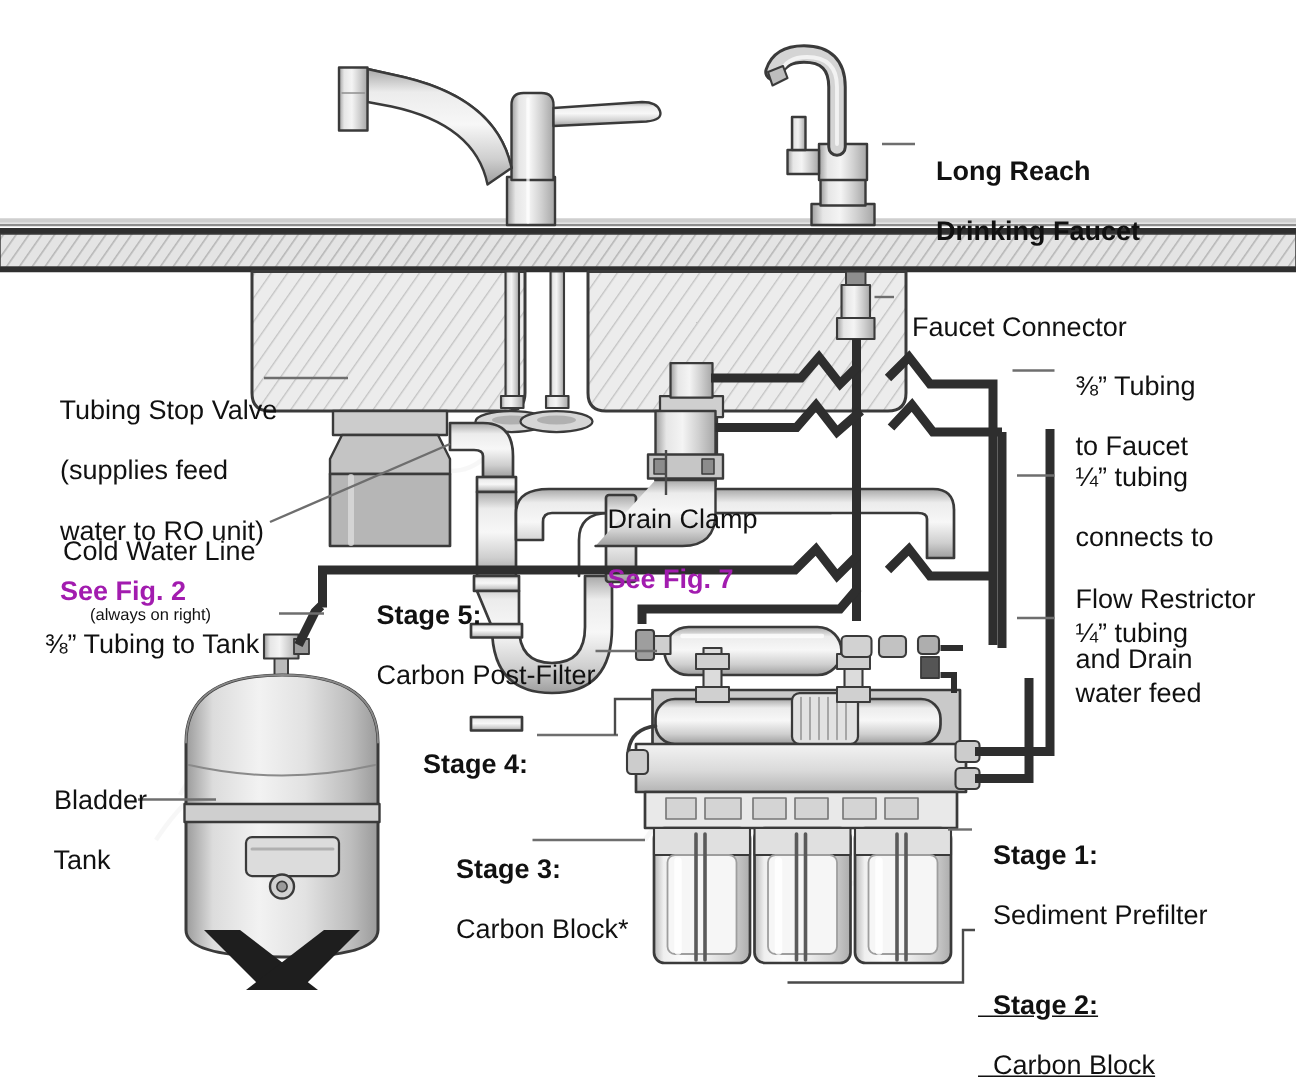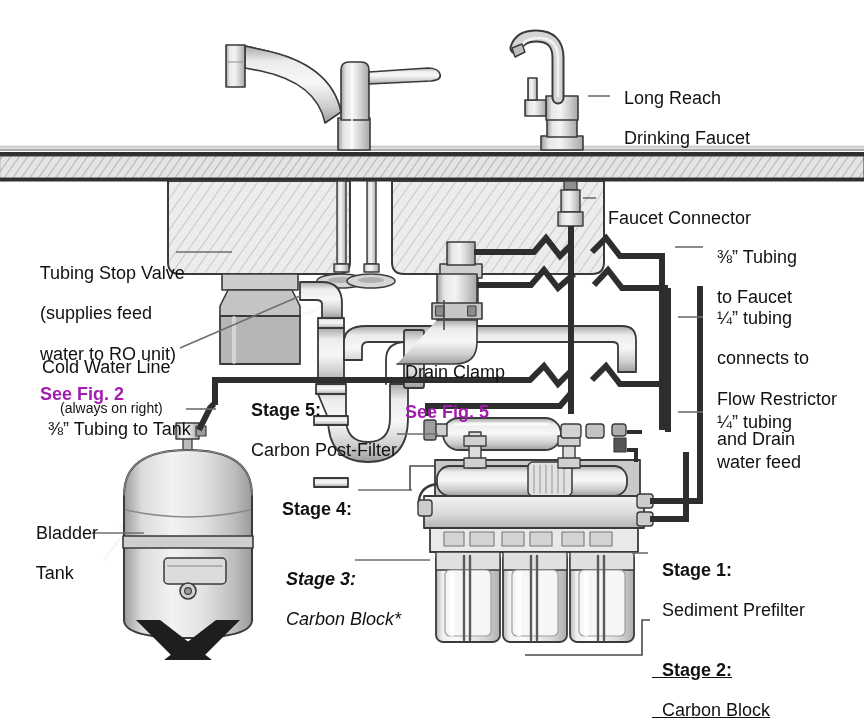--- a/index.html
+++ b/index.html
@@ -3,21 +3,21 @@
 <meta charset="utf-8">
 <title>RO System Installation Diagram</title>
 <style>
   html,body{margin:0;padding:0;background:#ffffff;}
   body{width:864px;height:720px;overflow:hidden;
        font-family:"Liberation Sans","DejaVu Sans",sans-serif;}
   #stage{position:relative;width:864px;height:720px;background:#fff;}
   #art{position:absolute;left:0;top:0;width:864px;height:720px;}
   .lbl{position:absolute;color:#111111;line-height:1.12;white-space:pre;}
   .t-md{font-size:18px;}
-  .t-sm{font-size:14px;}
+  .t-sm{font-size:11px;}
   .gray{color:#a21caf;font-weight:bold;}
   .bold{font-weight:bold;}
 </style>
 </head>
 <body>
 
 <div id="stage">
 
 <svg id="art" viewBox="0 0 864 720" xmlns="http://www.w3.org/2000/svg">
   <defs>
@@ -322,21 +322,21 @@
     <line x1="397" y1="434" x2="438" y2="434"></line>
     <line x1="358" y1="490" x2="412" y2="490"></line>
     <path d="M410 490 L410 466 L436 466" stroke="#4a4a4a"></path>
     <line x1="355" y1="560" x2="430" y2="560"></line>
     <line x1="632" y1="553" x2="648" y2="553"></line>
     <path d="M525 655 L642 655 L642 620 L650 620" stroke="#4a4a4a"></path>
   </g>
 
 </svg>
 
-<div class="lbl t-md" style="left:614px; top:68px;">
+<div class="lbl t-md" style="left:614px; top:84px;font-weight:bold;">
   <span>Long Reach</span><br>
   <span>Drinking Faucet</span>
 </div>
 
 <div class="lbl t-md" style="left:598px; top:188px;">
   <span>Faucet Connector</span>
 </div>
 
 <div class="lbl t-md" style="left:707px; top:227px;">
   <span>⅜” Tubing</span><br>
@@ -360,44 +360,44 @@
   <span>(supplies feed</span><br>
   <span>water to RO unit)</span><br>
   <span class="gray">See Fig. 2</span>
 </div>
 
 <div class="lbl t-md" style="left:32px; top:337px;">
   <span>Cold Water Line</span><br>
   <span class="t-sm" style="margin-left:18px;display:inline-block;">(always on right)</span>
 </div>
 
-<div class="lbl t-md" style="left:395px; top:342px;">
+<div class="lbl t-md" style="left:395px; top:316px;">
   <span>Drain Clamp</span><br>
-  <span class="gray">See Fig. 5</span>
-</div>
-
-<div class="lbl t-md" style="left:38px; top:399px;text-align:center;">
+  <span class="gray">See Fig. 7</span>
+</div>
+
+<div class="lbl t-md" style="left:20px; top:399px;text-align:center;">
   <span>⅜” Tubing to Tank</span>
 </div>
 
 <div class="lbl t-md" style="left:26px; top:503px;">
   <span>Bladder</span><br>
   <span>Tank</span>
 </div>
 
 <div class="lbl t-md" style="left:241px; top:380px;">
   <span class="bold">Stage 5:</span><br>
   <span>Carbon Post-Filter</span>
 </div>
 
 <div class="lbl t-md" style="left:272px; top:479px;">
   <span class="bold">Stage 4:</span><br>
 </div>
 
-<div class="lbl t-md" style="left:276px; top:549px;font-style:italic;">
+<div class="lbl t-md" style="left:294px; top:549px;">
   <span class="bold">Stage 3:</span><br>
   <span>Carbon Block*</span>
 </div>
 
 <div class="lbl t-md" style="left:652px; top:540px;">
   <span class="bold">Stage 1:</span><br>
   <span>Sediment Prefilter</span>
 </div>
 
 <div class="lbl t-md" style="left:652px; top:640px;text-decoration:underline;">

